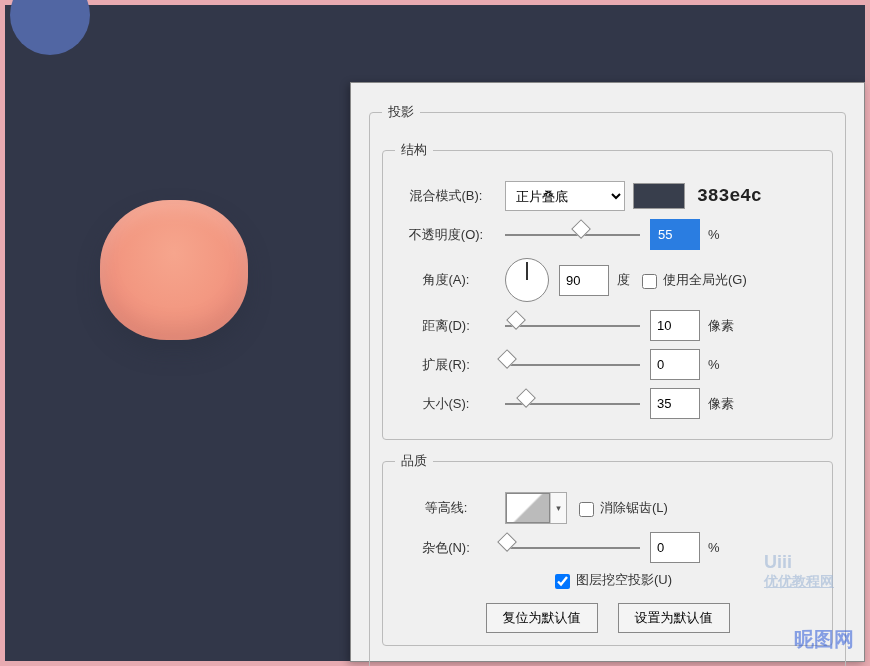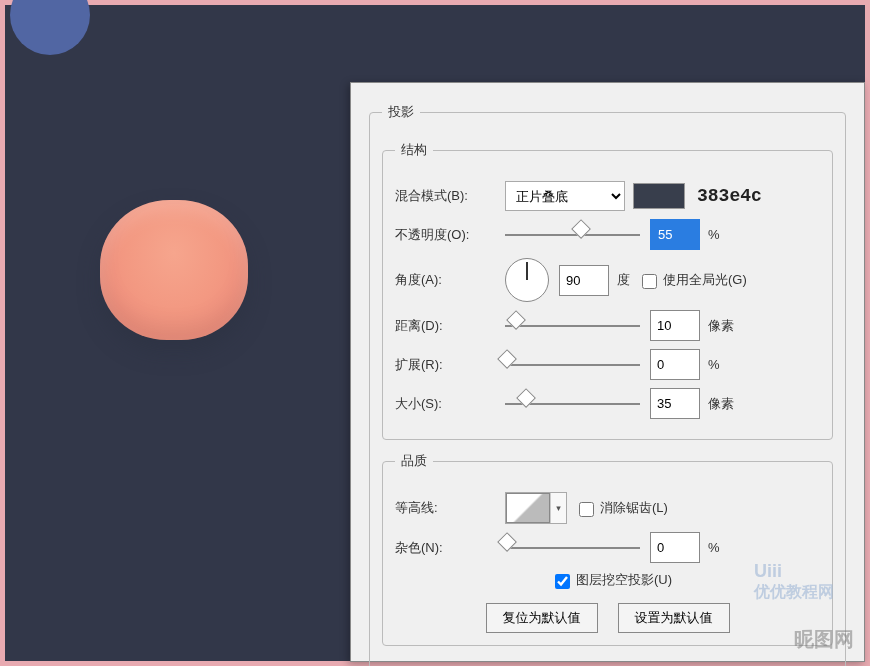--- a/index.html
+++ b/index.html
@@ -51,21 +51,21 @@
 legend { padding: 0 6px; color: #333; }
 .inner-fieldset { margin-top: 6px; }
 .row {
   display: flex;
   align-items: center;
   margin: 8px 0;
   min-height: 30px;
 }
 .label {
   width: 110px;
-  text-align: left;
+  text-align: center;
   padding-right: 8px;
   white-space: nowrap;
 }
 select {
   width: 120px; height: 30px;
   border: 1px solid #aaa;
   background: #fff;
   padding: 0 6px;
   font-family: inherit;
   font-size: 13px;
@@ -177,31 +177,31 @@
 button.btn {
   padding: 5px 16px;
   border: 1px solid #888;
   background: #f4f4f4;
   font-family: inherit;
   font-size: 13px;
   cursor: pointer;
 }
 .watermark1 {
   position: absolute;
-  right: 30px; bottom: 58px;
+  right: 30px; bottom: 70px;
   color: #9fb7d6;
   font-weight: bold;
   font-size: 18px;
   opacity: 0.6;
 }
-.watermark1 .sub { font-size: 16px; display:block; }
+.watermark1 .sub { font-size: 14px; display:block;text-decoration:underline; }
 .watermark2 {
   position: absolute;
   right: 10px; bottom: 8px;
-  color: #737373;
+  color: #1d4ed8;
   font-size: 20px;
   font-weight: bold;
   opacity: 0.5;
 }
 </style>
 </head>
 <body>
 
 <div class="canvas">
   <div class="blue-circle"></div>

